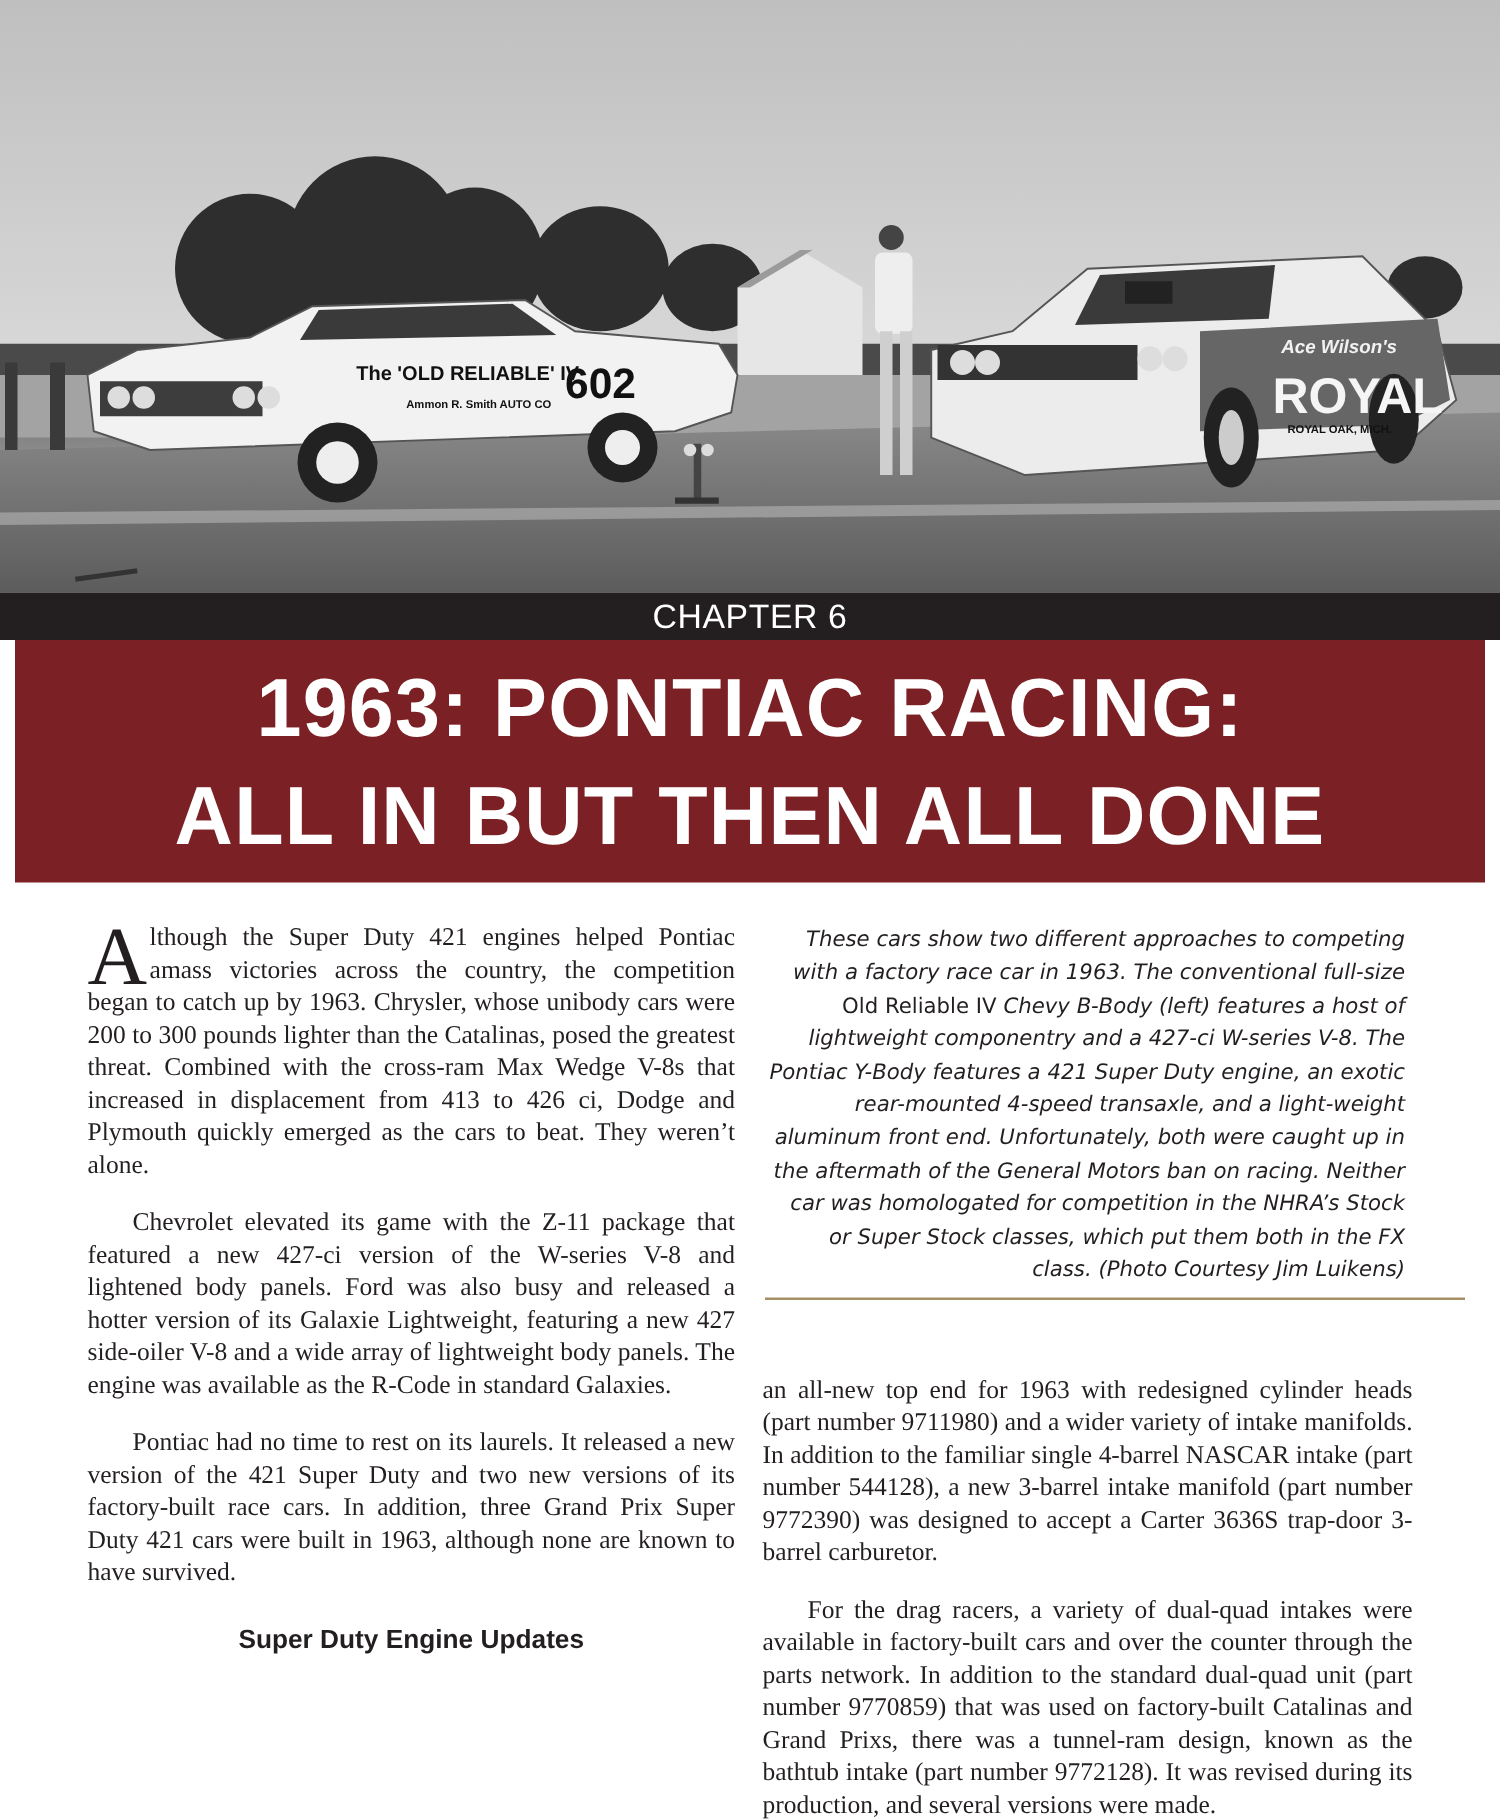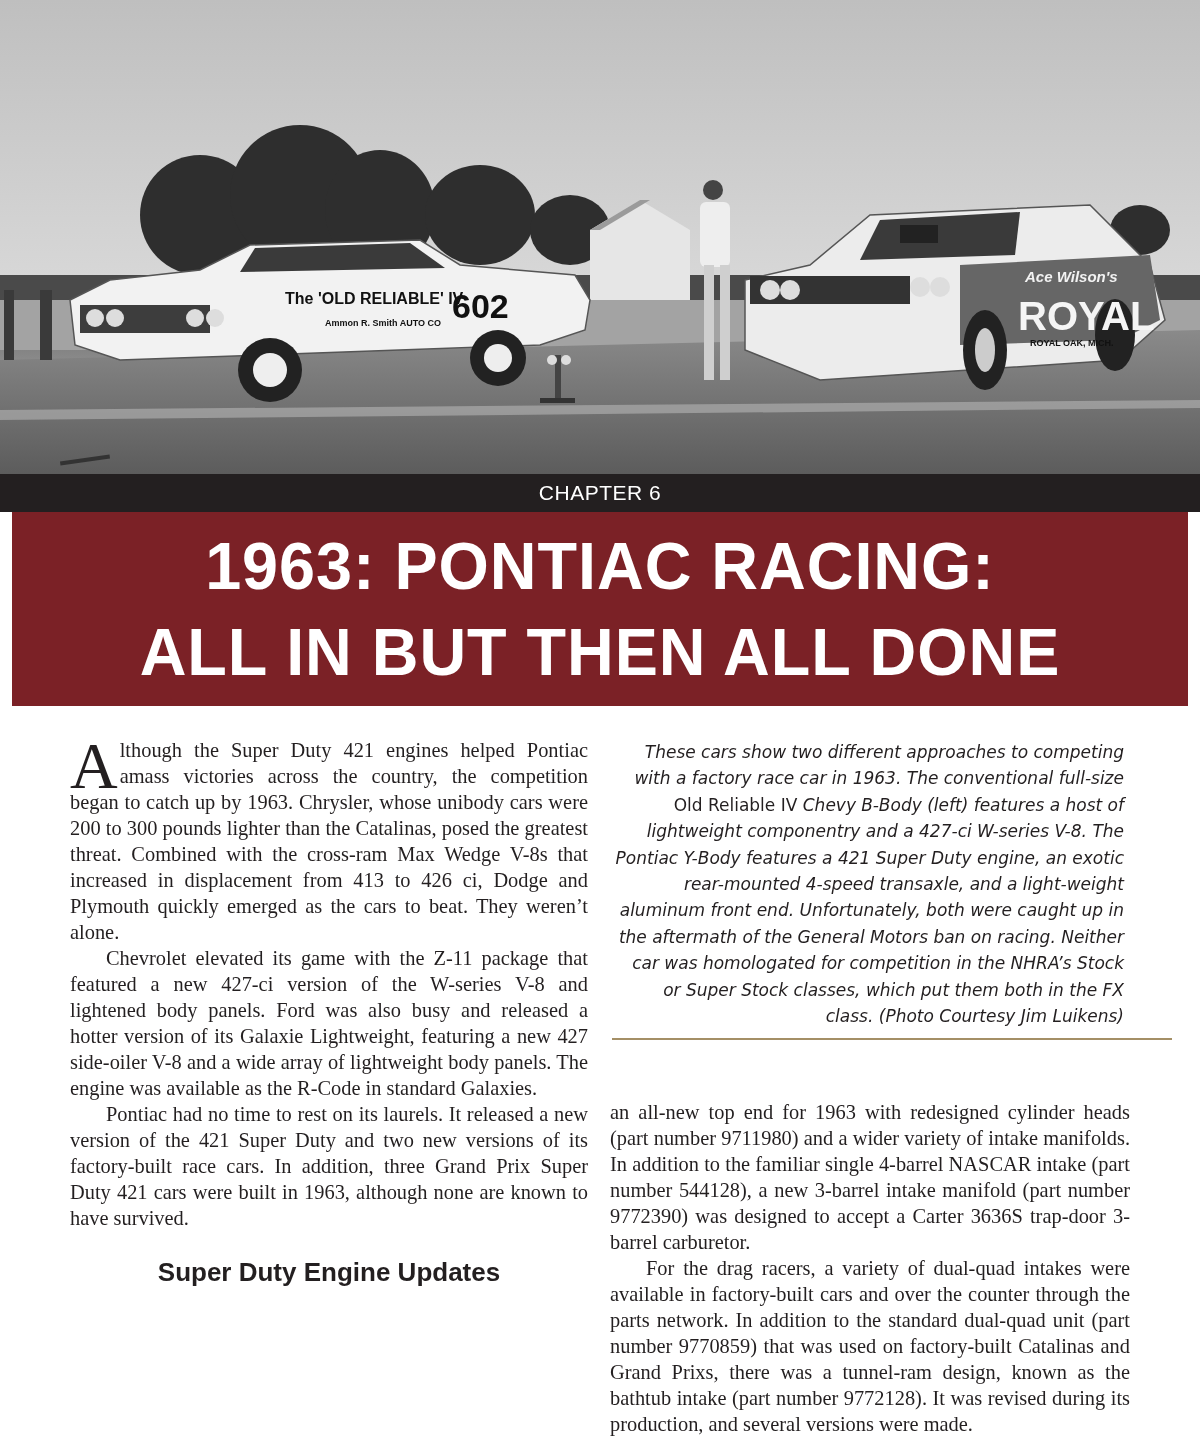--- a/index.html
+++ b/index.html
@@ -17,50 +17,50 @@
   }
   .photo svg { display: block; }
   .car-text { font-family: "Liberation Sans", sans-serif; font-weight: bold; }
 
   
   .chapter-bar {
     position: absolute; left: 0; top: 474px; width: 1200px; height: 38px;
     background: #231f20; color: #ffffff;
     display: flex; align-items: center; justify-content: center;
     font-family: "Liberation Sans", sans-serif;
-    font-size: 21px; letter-spacing: 0.5px;
+    font-size: 27px; letter-spacing: 0.5px;
   }
   .title-band {
     position: absolute; left: 0; top: 512px; width: 1200px; height: 194px;
     background: #7b2126; color: #ffffff;
     display: flex; flex-direction: column; align-items: center; justify-content: center;
     font-family: "Liberation Sans", sans-serif; font-weight: bold;
     font-size: 66px; line-height: 86px; letter-spacing: 1px;
     transform: scaleX(0.98);
   }
   .title-band span { display: block; white-space: nowrap; }
 
   
   .col {
     position: absolute; top: 737px;
     font-size: 20.4px; line-height: 26px;
     text-align: justify;
   }
   .col-left { left: 70px; width: 518px; }
   .col-right { left: 610px; width: 520px; }
   .col p { margin: 0; }
-  .col p.indent { text-indent: 36px; }
+  .col p.indent { text-indent: 36px; margin-top: 20px; }
   .dropcap {
     float: left; font-size: 66px; line-height: 50px;
     padding-top: 4px; margin-right: 2px; margin-bottom: -4px;
     font-family: "Liberation Serif", serif;
   }
   .subhead {
     font-family: "Liberation Sans", sans-serif; font-weight: bold;
-    font-size: 26px; text-align: center;
+    font-size: 21px; text-align: center;
     margin: 28px 0 26px 0 !important; line-height: 26px;
   }
 
   
   .caption {
     position: absolute; left: 612px; top: 739px; width: 512px;
     font-family: "DejaVu Sans", sans-serif; font-style: italic;
     font-size: 17px; line-height: 26.4px; text-align: right;
     color: #231f20;
   }

